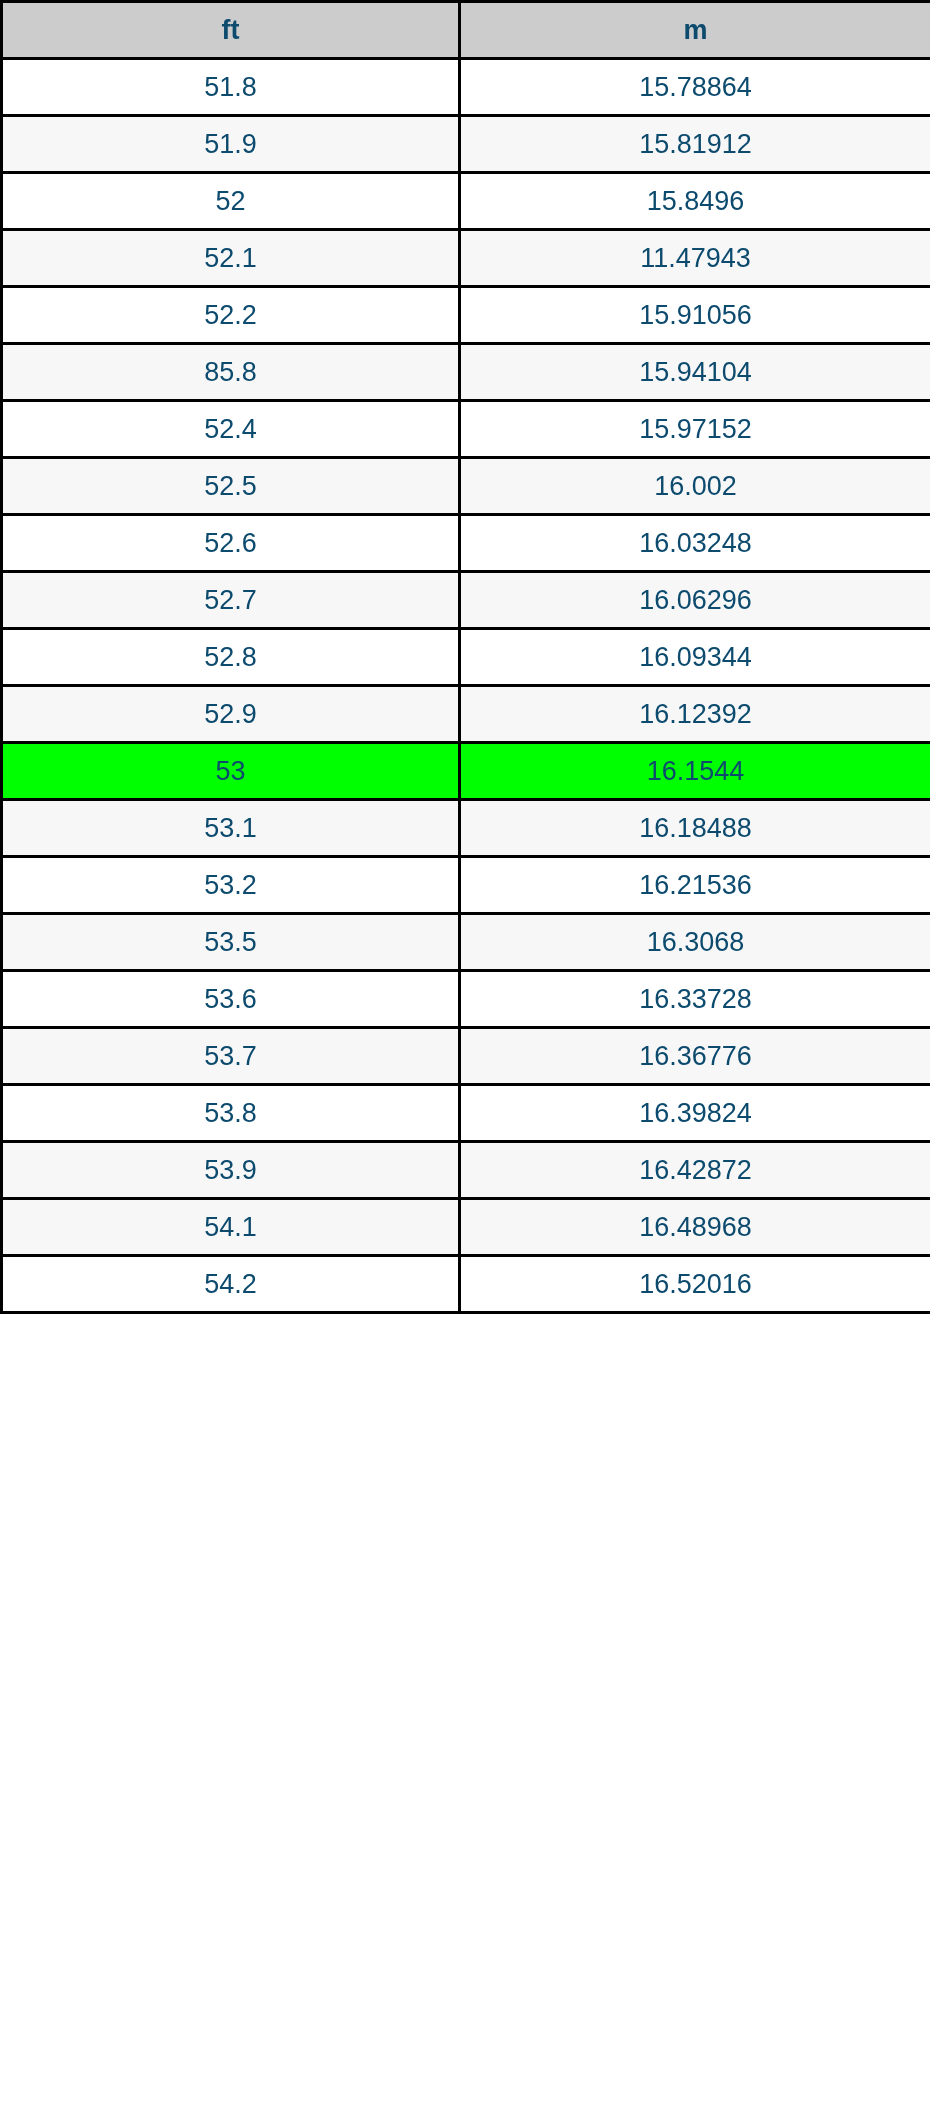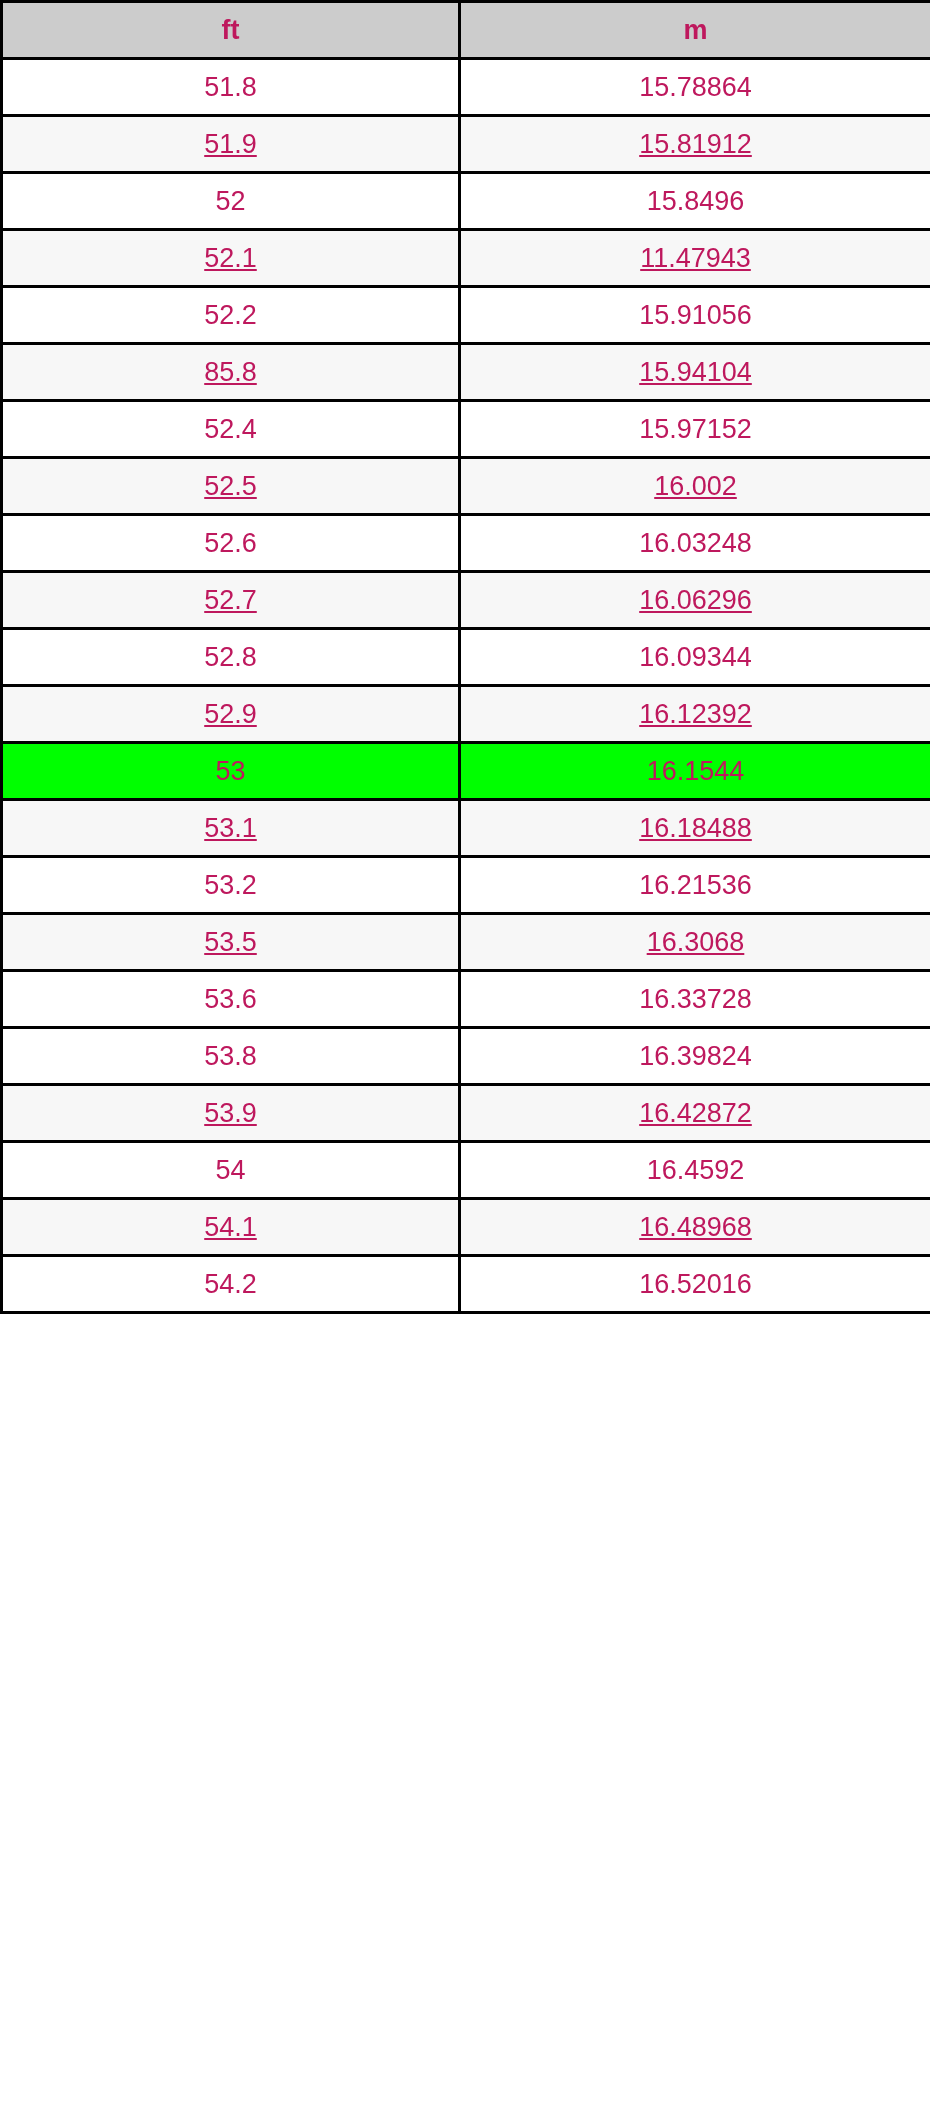--- a/index.html
+++ b/index.html
@@ -23,36 +23,35 @@
   .conv-table col.col-m  { width: 472px; }
 
   .conv-table th,
   .conv-table td {
     border: 3px solid #000000;
     text-align: center;
     vertical-align: middle;
     height: 54px;
     padding: 0;
     font-size: 27px;
-    color: #be185d;
+    color: #0c4a6e;
     line-height: 1;
     font-family: "Liberation Sans", sans-serif;
   }
   .conv-table th {
     background: #cccccc;
     font-weight: bold;
     font-size: 27px;
     height: 54px;
   }
   .conv-table tr.row-odd td {
     background: #ffffff;
   }
   .conv-table tr.row-even td {
     background: #f7f7f7;
-    text-decoration: underline;
   }
   .conv-table tr.row-highlight td {
     background: #00ff00;
   }
 </style>
 </head>
 <body>
 
 <table class="conv-table">
   <colgroup>
@@ -127,31 +126,31 @@
         <td>16.21536</td>
       </tr>
       <tr class="row-even">
         <td>53.5</td>
         <td>16.3068</td>
       </tr>
       <tr class="row-odd">
         <td>53.6</td>
         <td>16.33728</td>
       </tr>
+      <tr class="row-even">
+        <td>53.7</td>
+        <td>16.36776</td>
+      </tr>
       <tr class="row-odd">
         <td>53.8</td>
         <td>16.39824</td>
       </tr>
       <tr class="row-even">
         <td>53.9</td>
         <td>16.42872</td>
-      </tr>
-      <tr class="row-odd">
-        <td>54</td>
-        <td>16.4592</td>
       </tr>
       <tr class="row-even">
         <td>54.1</td>
         <td>16.48968</td>
       </tr>
       <tr class="row-odd">
         <td>54.2</td>
         <td>16.52016</td>
       </tr>
     </tbody>

